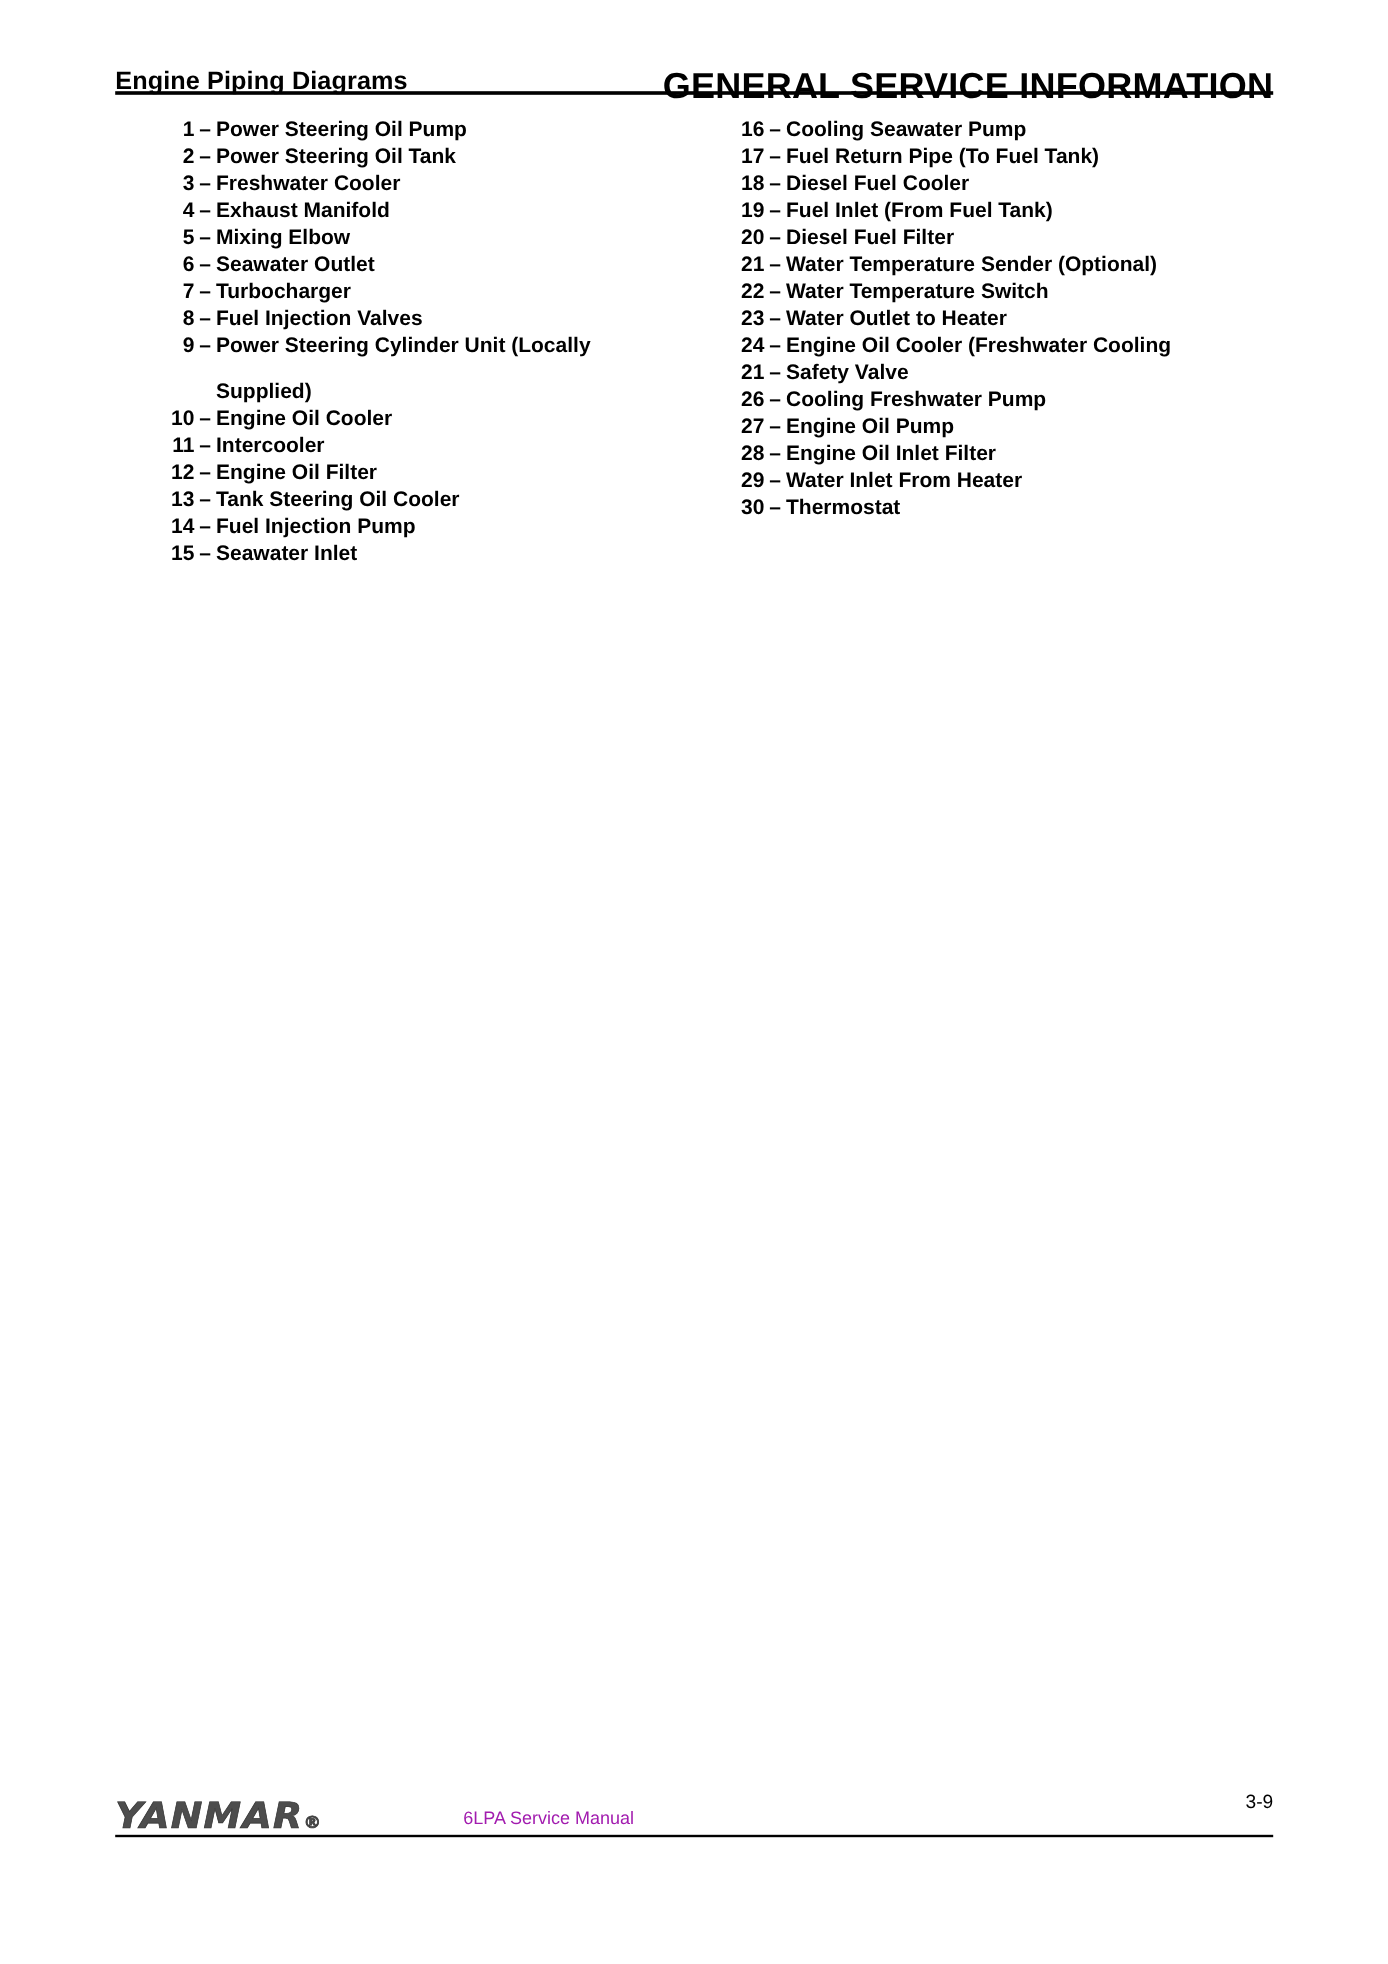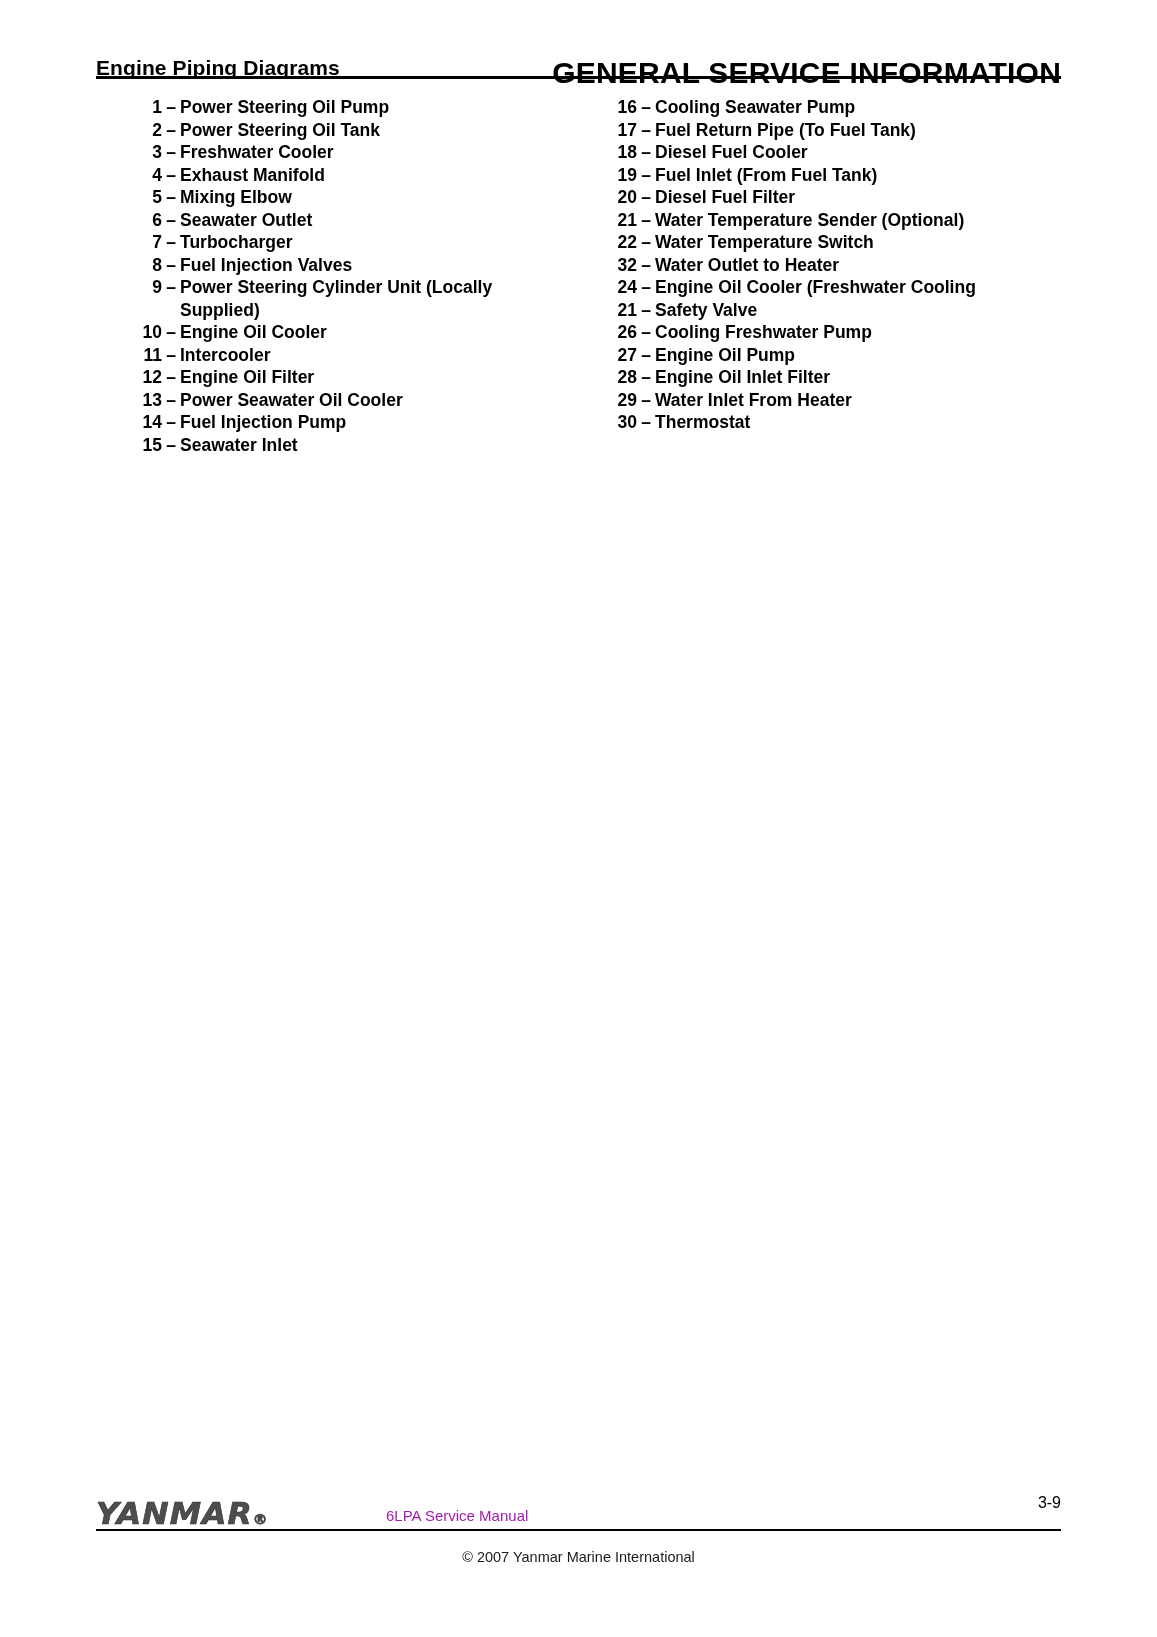--- a/index.html
+++ b/index.html
@@ -88,20 +88,21 @@
   .legend-dash {
     width: 18px;
     text-align: center;
     flex: 0 0 auto;
   }
   .legend-text {
     flex: 1 1 auto;
   }
   .legend-text .cont {
     display: block;
+    margin-top: 16px;
   }
 
   
   .footer-rule {
     position: absolute;
     left: 96px;
     top: 1529px;
     width: 965px;
     height: 2px;
     background: #000000;
@@ -240,21 +241,21 @@
 
       <div class="legend-item">
         <span class="legend-num">12</span>
         <span class="legend-dash">–</span>
         <span class="legend-text">Engine Oil Filter</span>
       </div>
 
       <div class="legend-item">
         <span class="legend-num">13</span>
         <span class="legend-dash">–</span>
-        <span class="legend-text">Power Seawater Oil Cooler</span>
+        <span class="legend-text">Tank Steering Oil Cooler</span>
       </div>
 
       <div class="legend-item">
         <span class="legend-num">14</span>
         <span class="legend-dash">–</span>
         <span class="legend-text">Fuel Injection Pump</span>
       </div>
 
       <div class="legend-item">
         <span class="legend-num">15</span>
@@ -302,21 +303,21 @@
         <span class="legend-text">Water Temperature Sender (Optional)</span>
       </div>
 
       <div class="legend-item">
         <span class="legend-num">22</span>
         <span class="legend-dash">–</span>
         <span class="legend-text">Water Temperature Switch</span>
       </div>
 
       <div class="legend-item">
-        <span class="legend-num">32</span>
+        <span class="legend-num">23</span>
         <span class="legend-dash">–</span>
         <span class="legend-text">Water Outlet to Heater</span>
       </div>
 
       <div class="legend-item">
         <span class="legend-num">24</span>
         <span class="legend-dash">–</span>
         <span class="legend-text">
           <span>Engine Oil Cooler (Freshwater Cooling</span>
         </span>
@@ -360,15 +361,14 @@
 
     </div>
   </div>
 
   <div class="footer">
     <div class="brand"><span>YANMAR</span><span class="brand-dot">®</span></div>
     <div class="footer-manual">6LPA Service Manual</div>
     <div class="footer-page">3-9</div>
   </div>
   <div class="footer-rule"></div>
-  <div class="copyright">© 2007 Yanmar Marine International</div>
 
 </div>
 
 </body></html>

